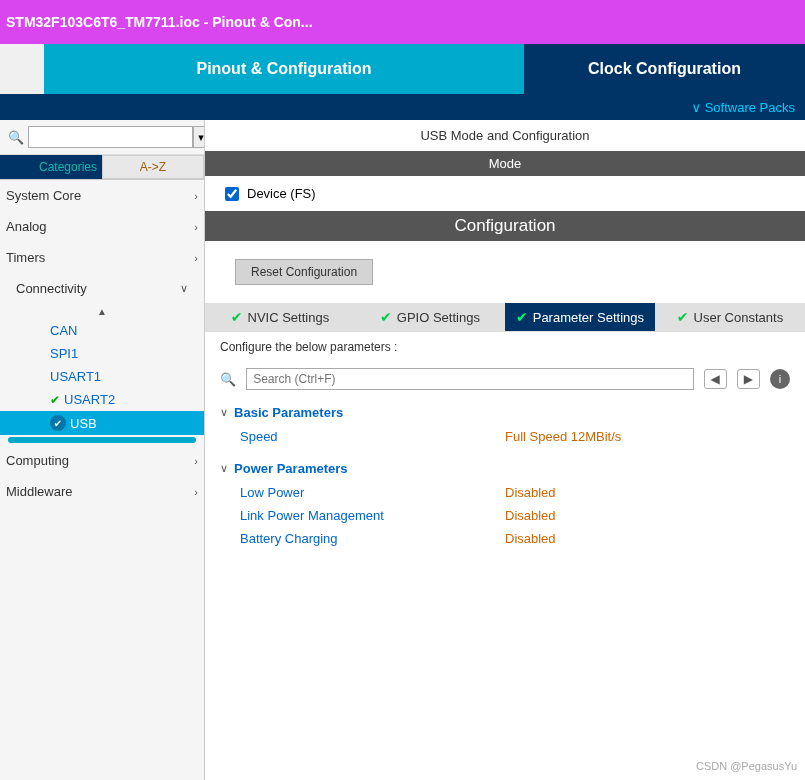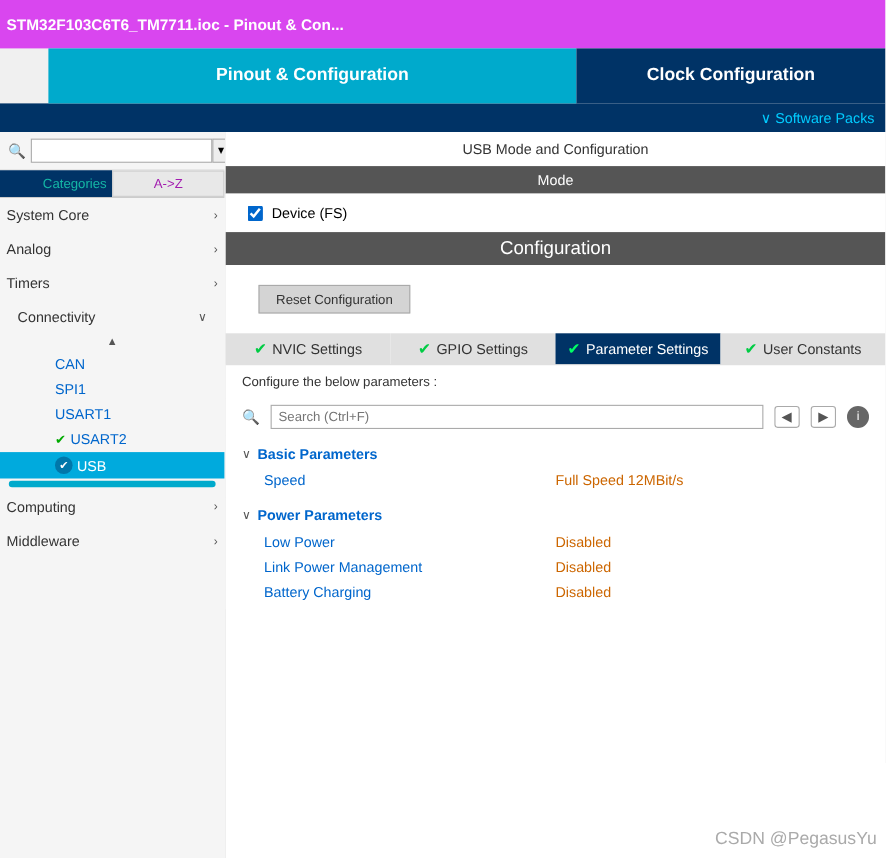--- a/index.html
+++ b/index.html
@@ -112,21 +112,21 @@
       border: 1px solid #ccc;
     }
     .sidebar-tab.active {
       background: #003366;
       color: #14b8a6;
       border-color: #003366;
       text-align: right;
     }
     .sidebar-tab.inactive {
       background: #e8e8e8;
-      color: #a21caf;
+      color: #a16207;
     }
 
     .sidebar-item {
       display: flex;
       align-items: center;
       justify-content: space-between;
       padding: 8px 6px;
       cursor: pointer;
       color: #333;
       font-size: 13px;
@@ -339,21 +339,21 @@
     .param-value {
       flex: 1;
       color: #cc6600;
       text-align: left;
     }
 
     .watermark {
       position: fixed;
       bottom: 8px;
       right: 8px;
-      font-size: 16px;
+      font-size: 11px;
       color: #aaa;
     }
   </style>
 </head>
 <body>
 
 <div class="title-bar">
   <span>STM32F103C6T6_TM7711.ioc - Pinout &amp; Con...</span>
 </div>
 

